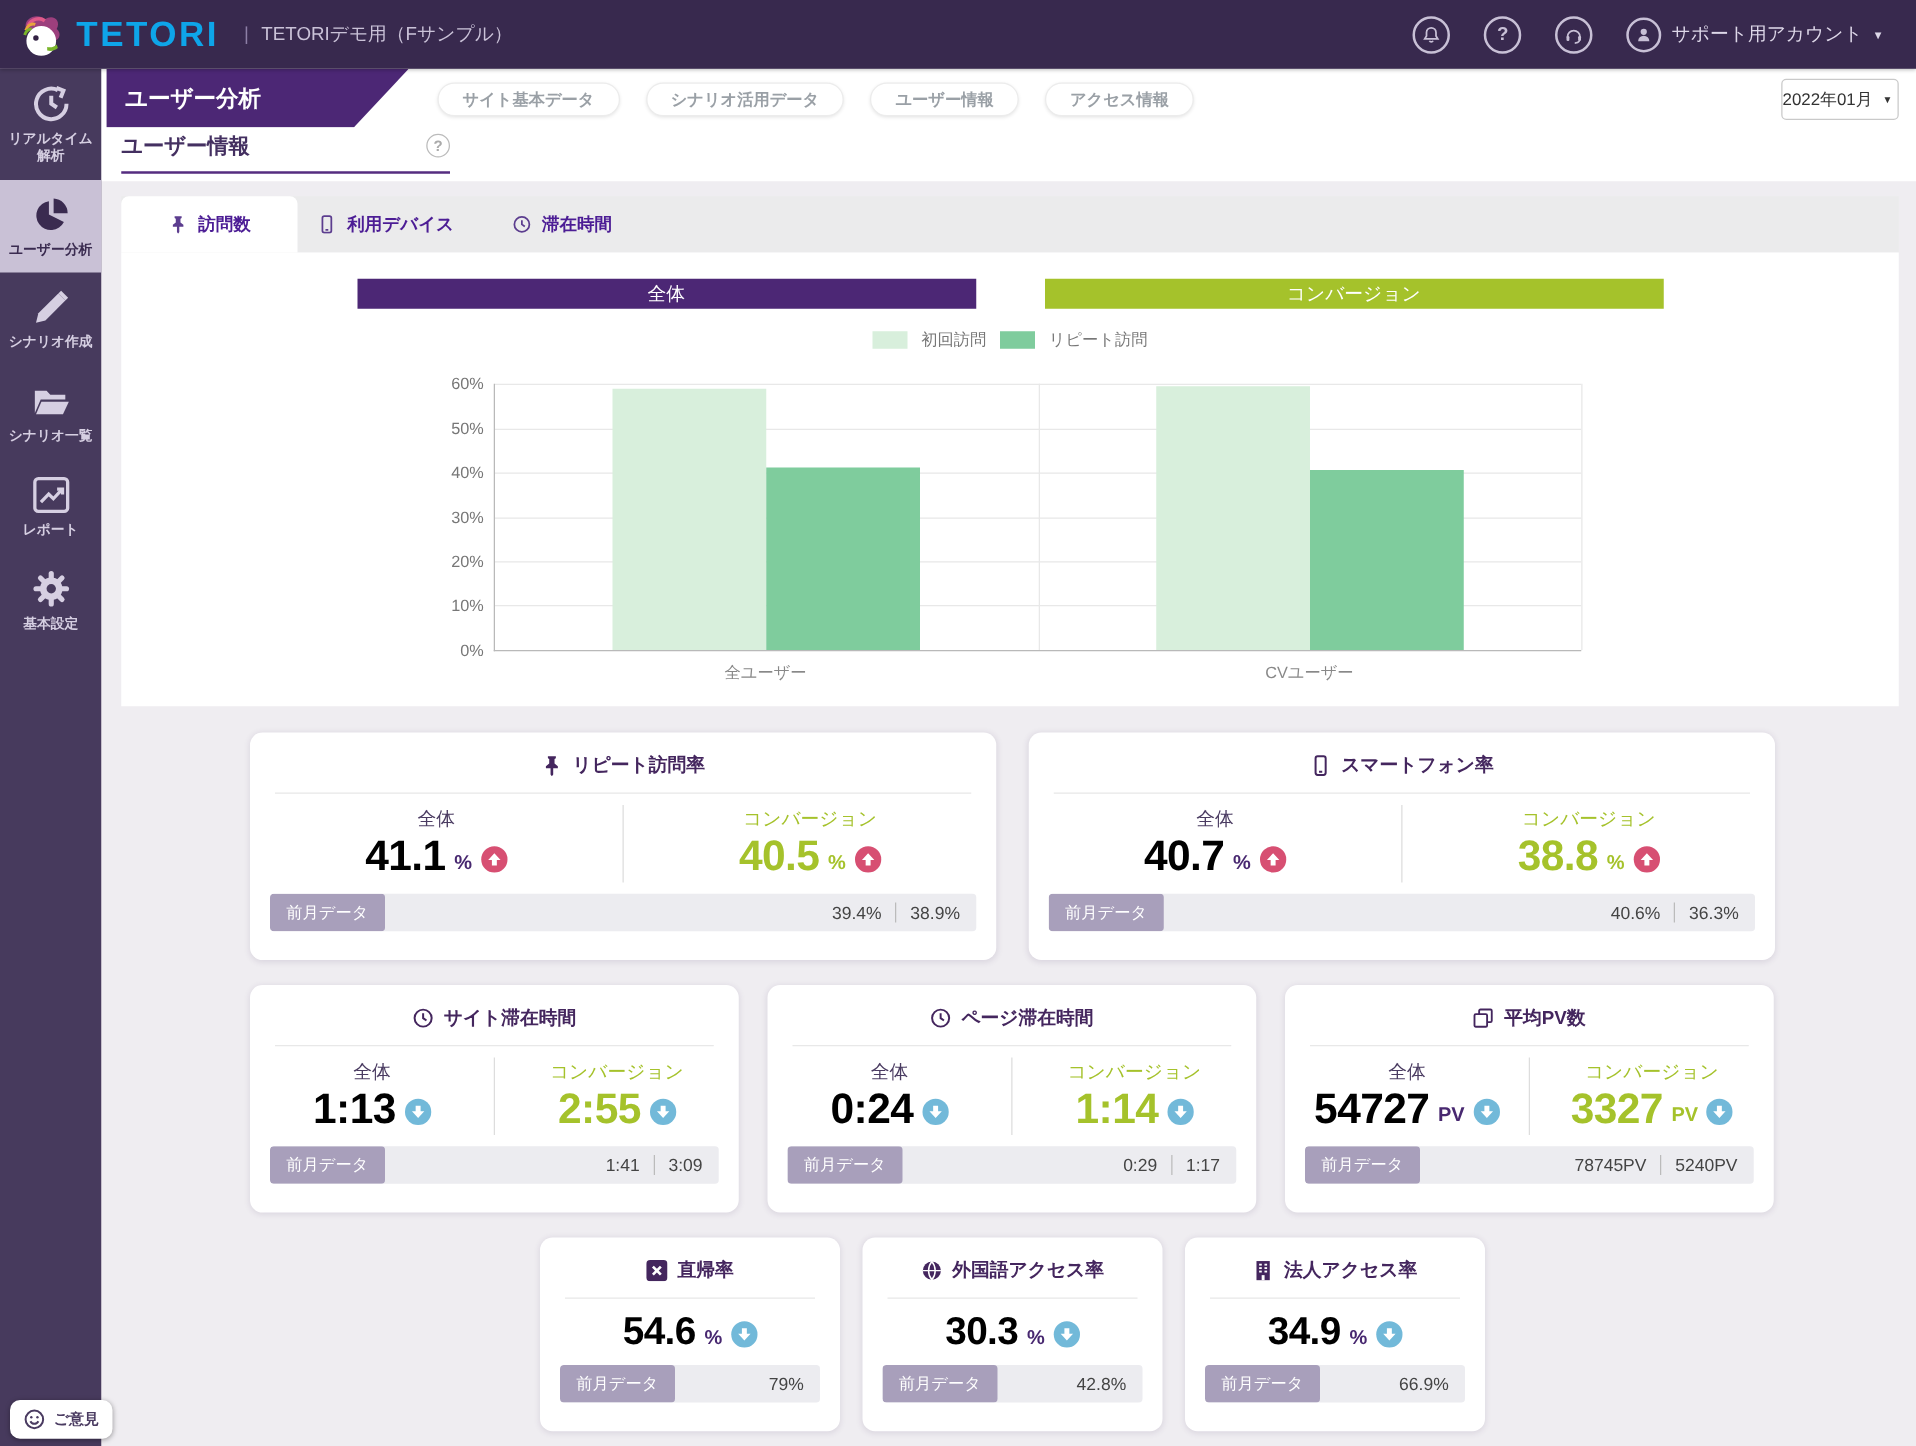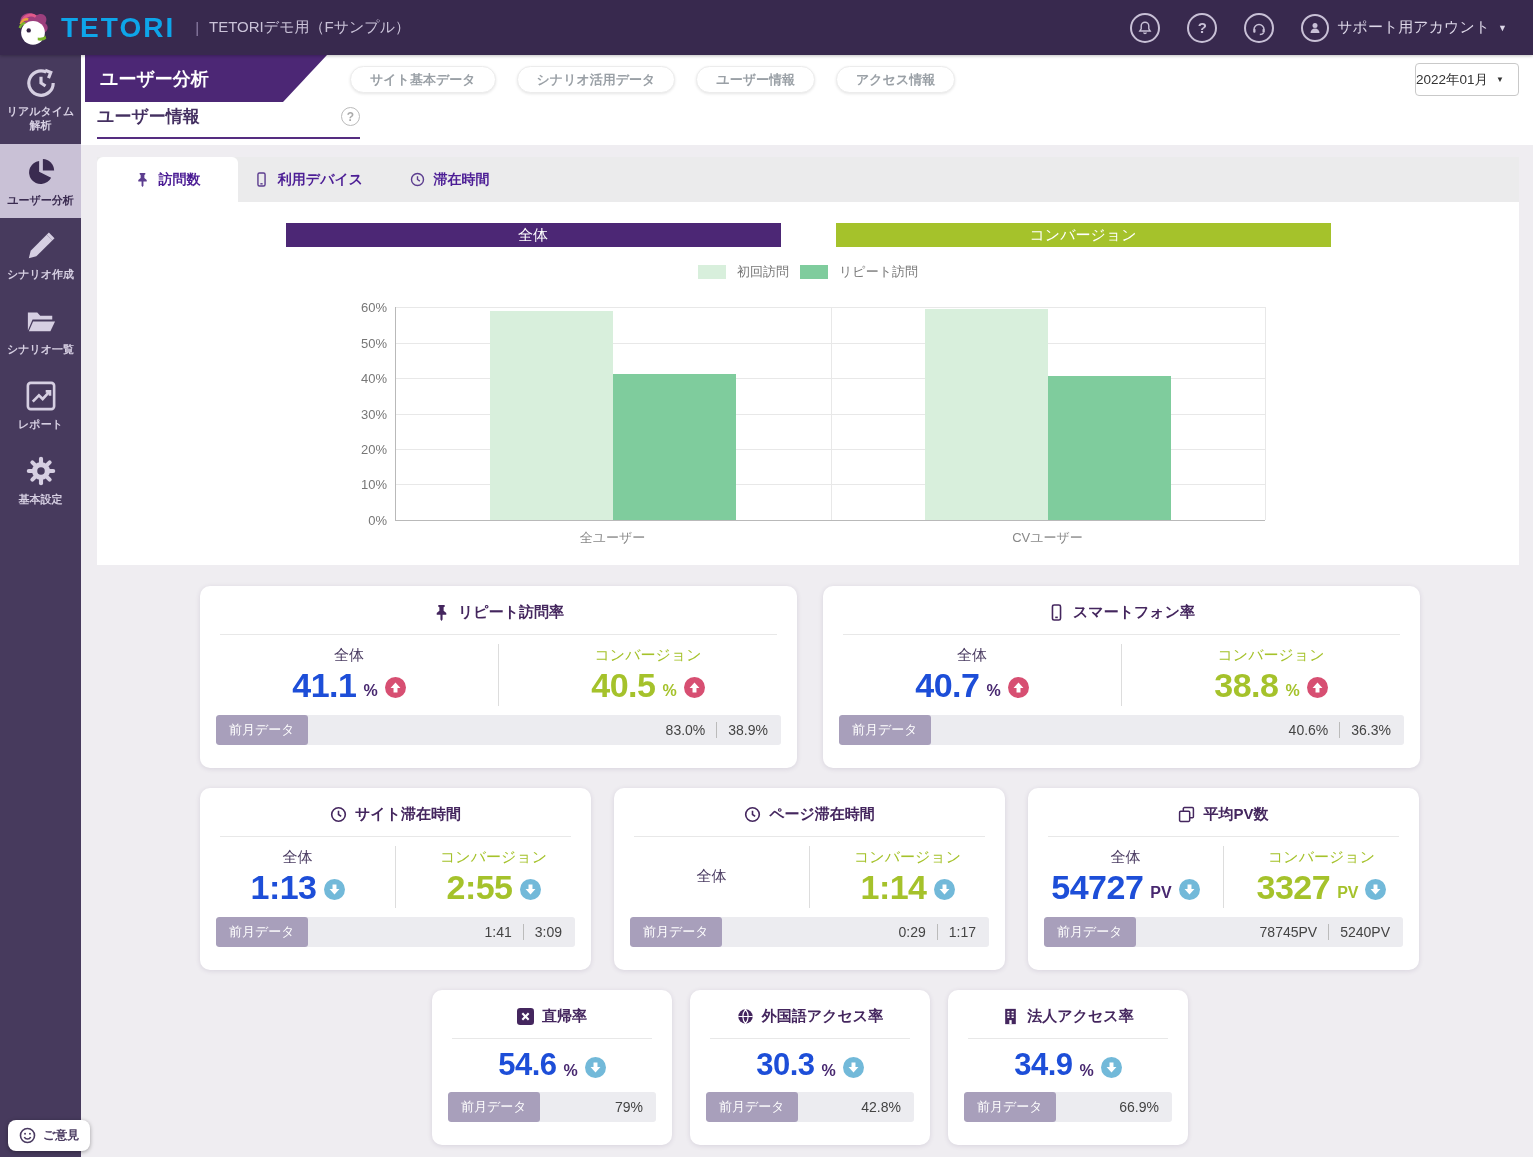--- a/index.html
+++ b/index.html
@@ -40,21 +40,21 @@
   
   .main{position:absolute;left:81px;top:55px;width:1452px;height:1102px;}
   .topbar{position:absolute;top:0;left:0;right:0;height:90px;background:#fff;}
   .banner{position:absolute;left:4px;top:0;height:47px;width:242px;background:#4c2775;
     color:#fff;display:flex;align-items:center;padding-left:15px;font-size:18px;font-weight:bold;
     clip-path:polygon(0 0,100% 0,calc(100% - 44px) 100%,0 100%);}
   .pills{position:absolute;left:269px;top:11px;display:flex;gap:21px;}
   .pill{background:#fff;border:1px solid #ececec;box-shadow:0 1px 3px rgba(0,0,0,.10);
     border-radius:14px;height:27px;line-height:25px;padding:0 19px;font-size:13px;
     color:#9aa0a6;font-weight:bold;cursor:pointer;white-space:nowrap;}
-  .period-select{position:absolute;right:14px;top:8px;width:104px;height:33px;background:#fff;
+  .period-select{position:absolute;right:14px;top:8px;width:94px;height:33px;background:#fff;
     border:1px solid #c9c9c9;border-radius:4px;display:flex;align-items:center;
     justify-content:flex-start;gap:8px;font-size:13.5px;color:#333;cursor:pointer;}
   .period-select .caret{color:#333;font-size:8px;}
   .subtitle-row{position:absolute;left:16px;top:50px;width:263px;}
   .subtitle-inner{display:flex;align-items:center;justify-content:space-between;
     padding-bottom:9px;border-bottom:2px solid #552d80;}
   .subtitle{font-size:17px;font-weight:bold;color:#443061;}
   .help-circle{width:19px;height:19px;border:1.5px solid #bbb;border-radius:50%;color:#aaa;
     font-size:12px;font-weight:bold;display:flex;align-items:center;justify-content:center;cursor:pointer;}
 
@@ -101,21 +101,21 @@
   .card-title{display:flex;align-items:center;justify-content:center;gap:8px;
     padding-top:17px;font-size:15px;font-weight:bold;color:#44265e;}
   .card-title svg{width:17px;height:17px;color:#44265e;flex:none;}
   .card-hr{height:1px;background:#e8e8e8;margin:12px 20px 0;}
   .card-cols{display:flex;align-items:center;padding:9px 0 2px;}
   .col{flex:1;text-align:center;}
   .col-divider{width:1px;height:62px;background:#ddd;flex:none;}
   .col-label{font-size:15px;color:#4a3b61;margin-bottom:1px;}
   .col-label.cv{color:#a5c22b;}
   .value-row{display:flex;align-items:center;justify-content:center;gap:7px;}
-  .value{font-size:34px;font-weight:bold;color:#1d4ed8;letter-spacing:-.5px;}
+  .value{font-size:34px;font-weight:bold;color:#000000;letter-spacing:-.5px;}
   .value.cv{color:#a5c22b;}
   .unit{font-size:16px;font-weight:bold;color:inherit;margin-top:12px;}
   .unit-box{display:flex;color:#482870;}
   .unit-box.cv{color:#a5c22b;}
   .trend{width:21px;height:21px;border-radius:50%;display:flex;align-items:center;
     justify-content:center;flex:none;margin-top:4px;}
   .trend svg{width:11px;height:11px;fill:#fff;}
   .trend-up{background:#d74f72;}
   .trend-down{background:#72b9d9;}
   .trend-down svg{transform:rotate(180deg);}
@@ -371,21 +371,21 @@
                   <svg viewBox="0 0 10 10">
                     <path d="M5 .5L9.5 5.4H6.8v4.1H3.2V5.4H.5z"></path>
                   </svg>
                 </span>
             </div>
           </div>
         </div>
         <div class="prev-strip">
           <span class="prev-badge">前月データ</span>
           <span class="prev-vals">
-            <span>83.0%</span>
+            <span>39.4%</span>
             <span class="prev-sep"></span>
             <span>38.9%</span>
           </span>
         </div>
       </div>
 
       <div class="card w2">
         <div class="card-title">
           <svg viewBox="0 0 16 16" fill="none" stroke="currentColor" stroke-width="1.5">
               <rect x="4.2" y="1" width="7.6" height="14" rx="1.6"></rect>
@@ -487,20 +487,28 @@
           <svg viewBox="0 0 16 16" fill="none" stroke="currentColor" stroke-width="1.5">
               <circle cx="8" cy="8" r="6.4"></circle>
               <path d="M8 4.4V8l2.5 1.8"></path>
             </svg>
           <span>ページ滞在時間</span>
         </div>
         <div class="card-hr"></div>
         <div class="card-cols">
           <div class="col">
             <div class="col-label">全体</div>
+            <div class="value-row">
+              <span class="value">0:24</span>
+              <span class="trend trend-down">
+                  <svg viewBox="0 0 10 10">
+                    <path d="M5 .5L9.5 5.4H6.8v4.1H3.2V5.4H.5z"></path>
+                  </svg>
+                </span>
+            </div>
           </div>
           <div class="col-divider"></div>
           <div class="col">
             <div class="col-label cv">コンバージョン</div>
             <div class="value-row">
               <span class="value cv">1:14</span>
               <span class="trend trend-down">
                   <svg viewBox="0 0 10 10">
                     <path d="M5 .5L9.5 5.4H6.8v4.1H3.2V5.4H.5z"></path>
                   </svg>

